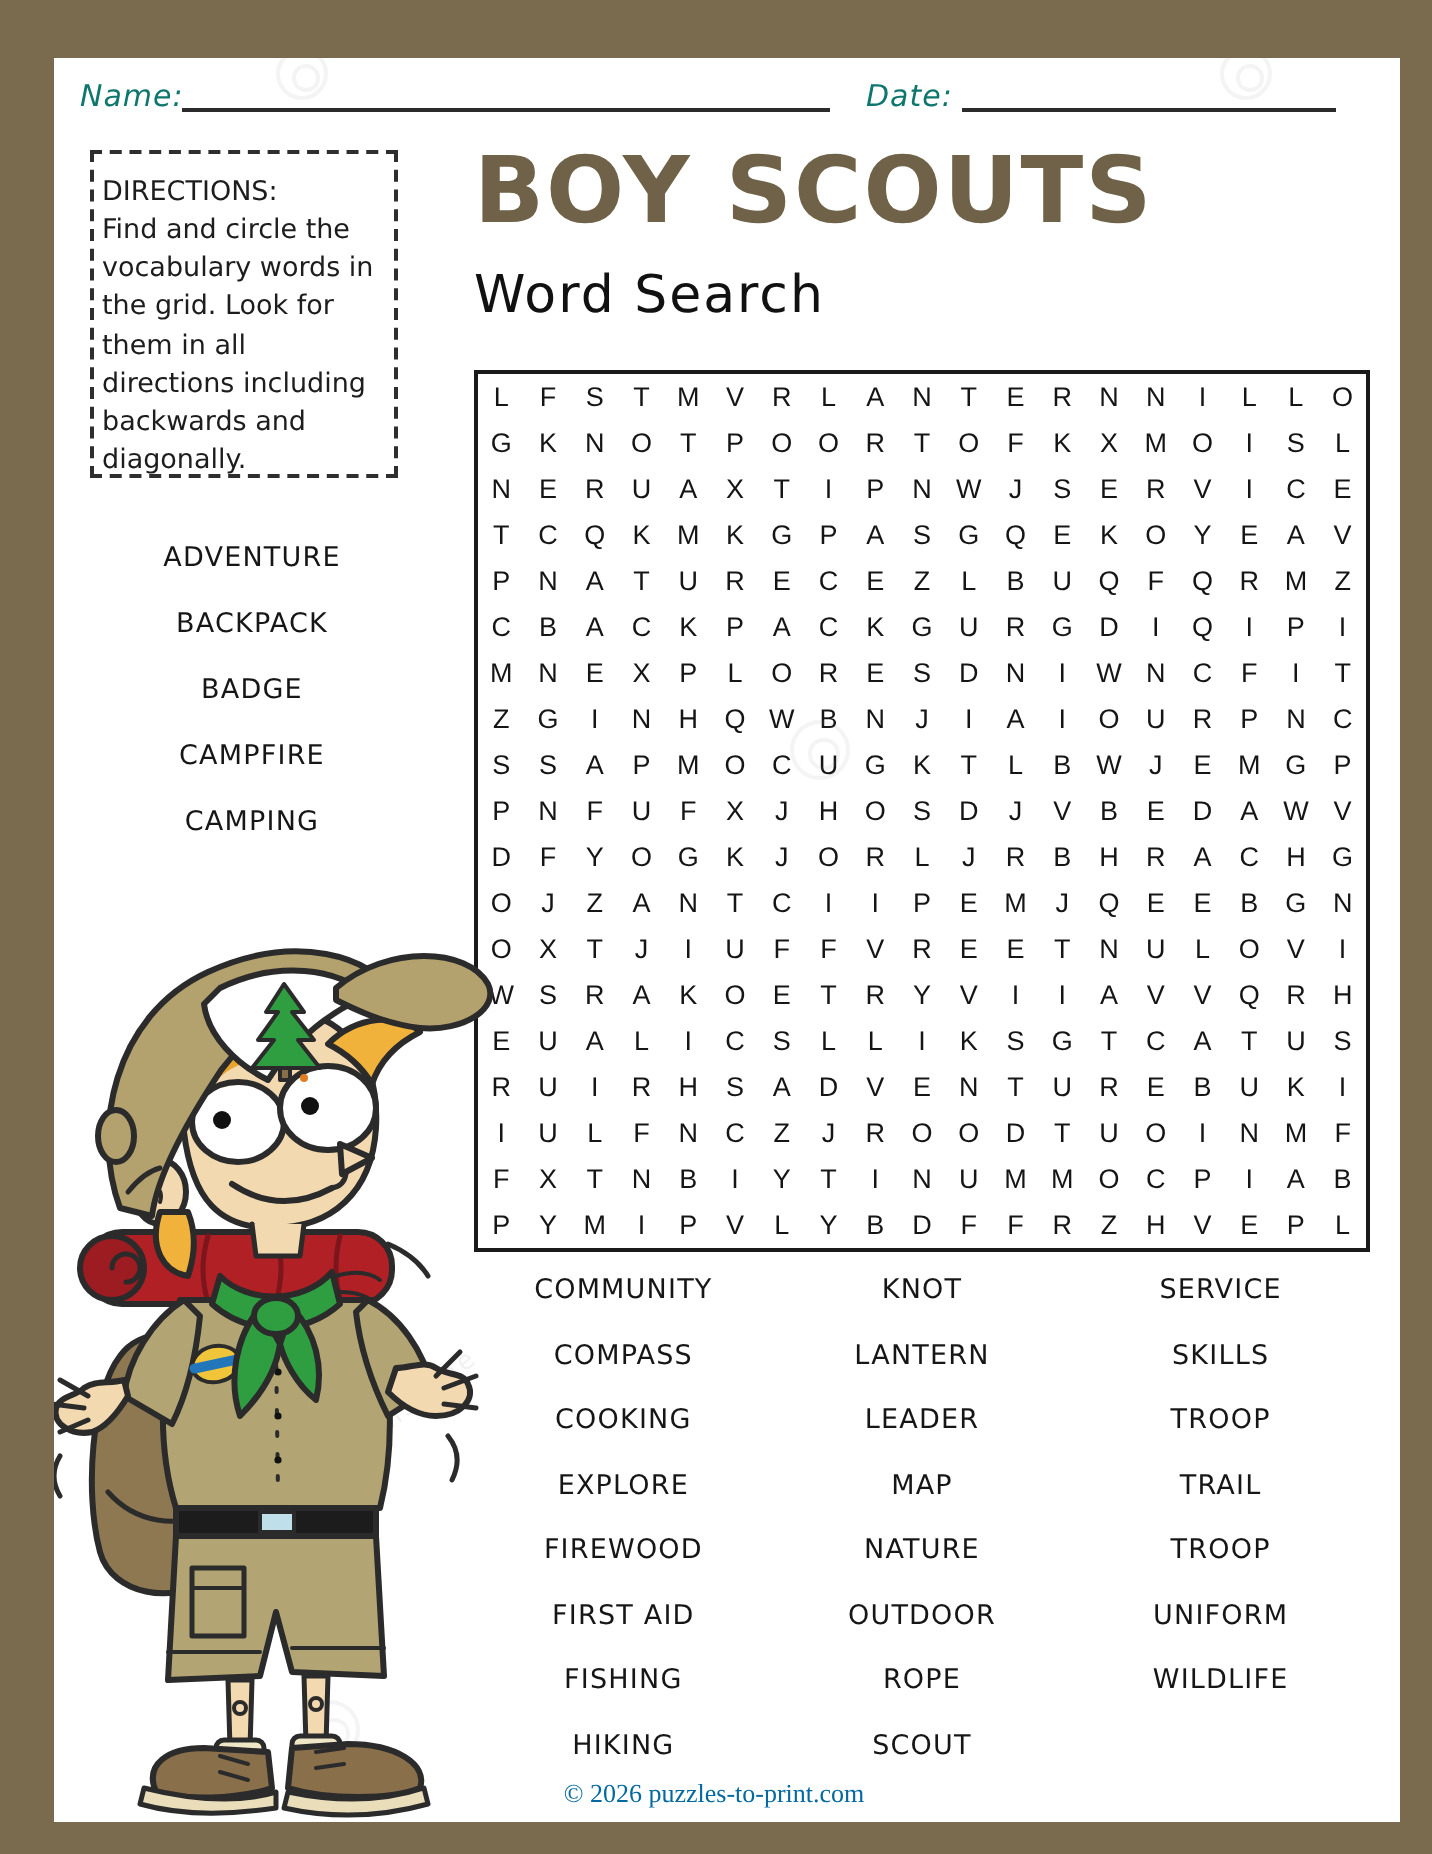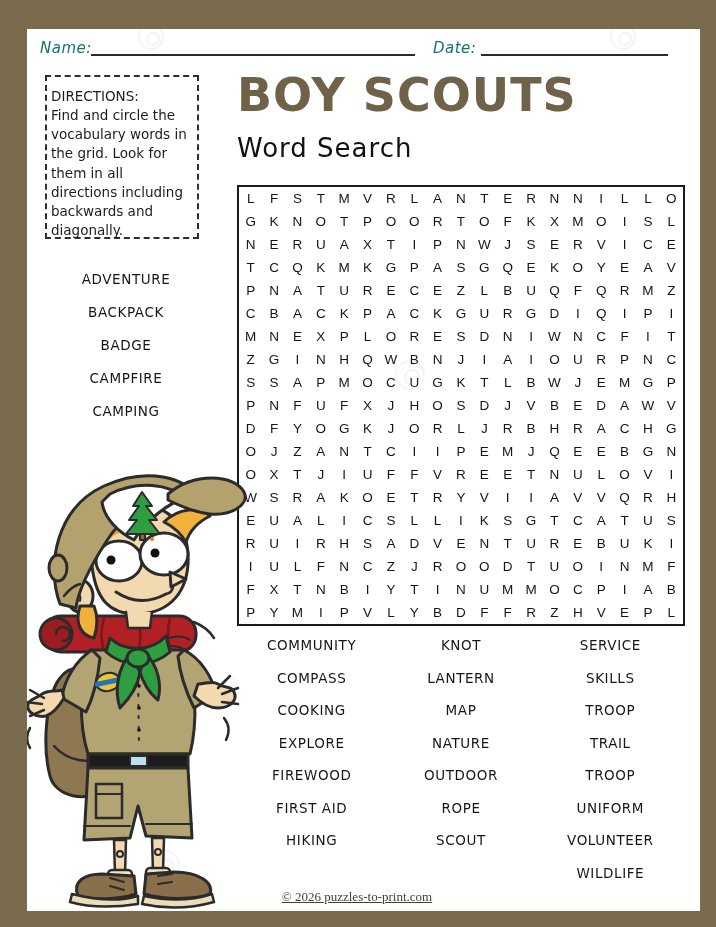--- a/index.html
+++ b/index.html
@@ -471,44 +471,45 @@
     </div>
 
   <div class="word-cols" id="word-columns">
       <div class="col">
         <div class="w">COMMUNITY</div>
         <div class="w">COMPASS</div>
         <div class="w">COOKING</div>
         <div class="w">EXPLORE</div>
         <div class="w">FIREWOOD</div>
         <div class="w">FIRST AID</div>
+        <div class="w">FISHING</div>
         <div class="w">HIKING</div>
       </div>
       <div class="col">
         <div class="w">KNOT</div>
         <div class="w">LANTERN</div>
+        <div class="w">LEADER</div>
         <div class="w">MAP</div>
         <div class="w">NATURE</div>
         <div class="w">OUTDOOR</div>
         <div class="w">ROPE</div>
         <div class="w">SCOUT</div>
       </div>
       <div class="col">
         <div class="w">SERVICE</div>
         <div class="w">SKILLS</div>
         <div class="w">TROOP</div>
         <div class="w">TRAIL</div>
         <div class="w">TROOP</div>
         <div class="w">UNIFORM</div>
-        <div class="w">VOLUNTEER</div>
         <div class="w">WILDLIFE</div>
       </div>
     </div>
 
-  <div class="footer" style="color: #404040; text-decoration: underline;">© 2026 puzzles-to-print.com</div>
+  <div class="footer" style="color: #0369a1;">© 2026 puzzles-to-print.com</div>
 
   <div class="wm" style="left:138px; top:24px; width:26px; height:26px;"></div>
   <div class="wm" style="left:610px; top:24px; width:26px; height:26px;"></div>
   <div class="wm" style="left:120px; top:585px; width:34px; height:34px;"></div>
   <div class="wm" style="left:52px; top:740px; width:34px; height:34px;"></div>
   <div class="wm" style="left:150px; top:850px; width:30px; height:30px;"></div>
   <div class="wm" style="left:395px; top:360px; width:30px; height:30px;"></div>
   <span class="wm-text" style="left:46px; top:560px;">dreamstime</span>
   <span class="wm-text" style="left:150px; top:700px;">dreamstime</span>
 

